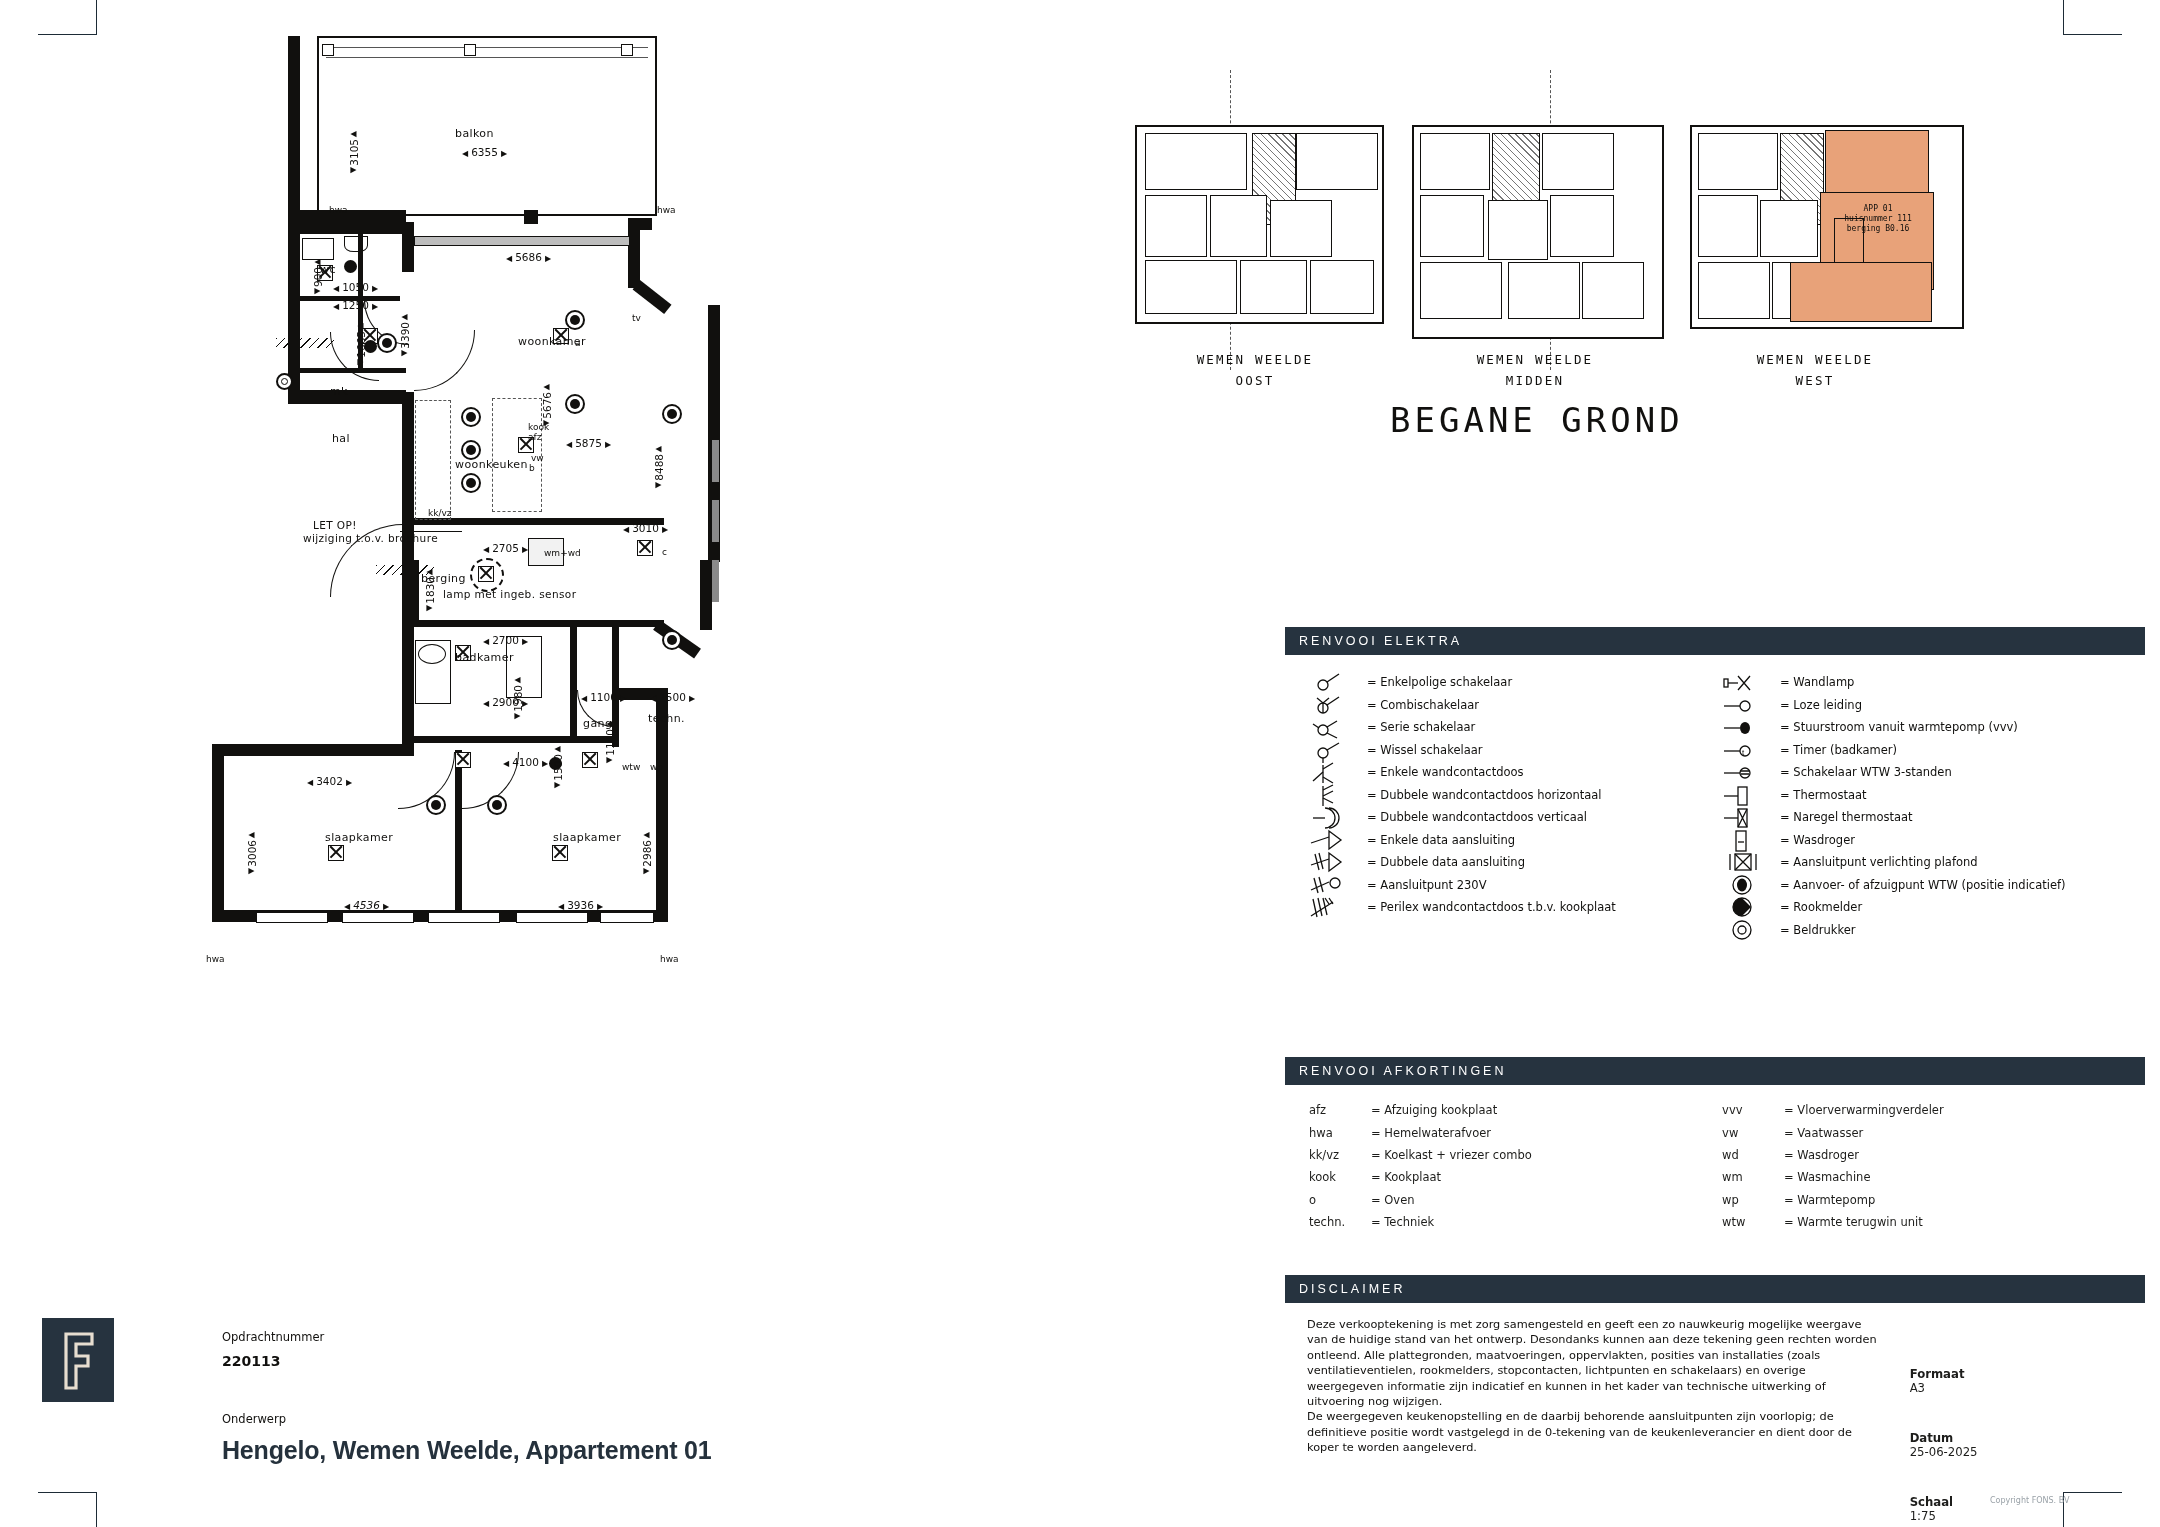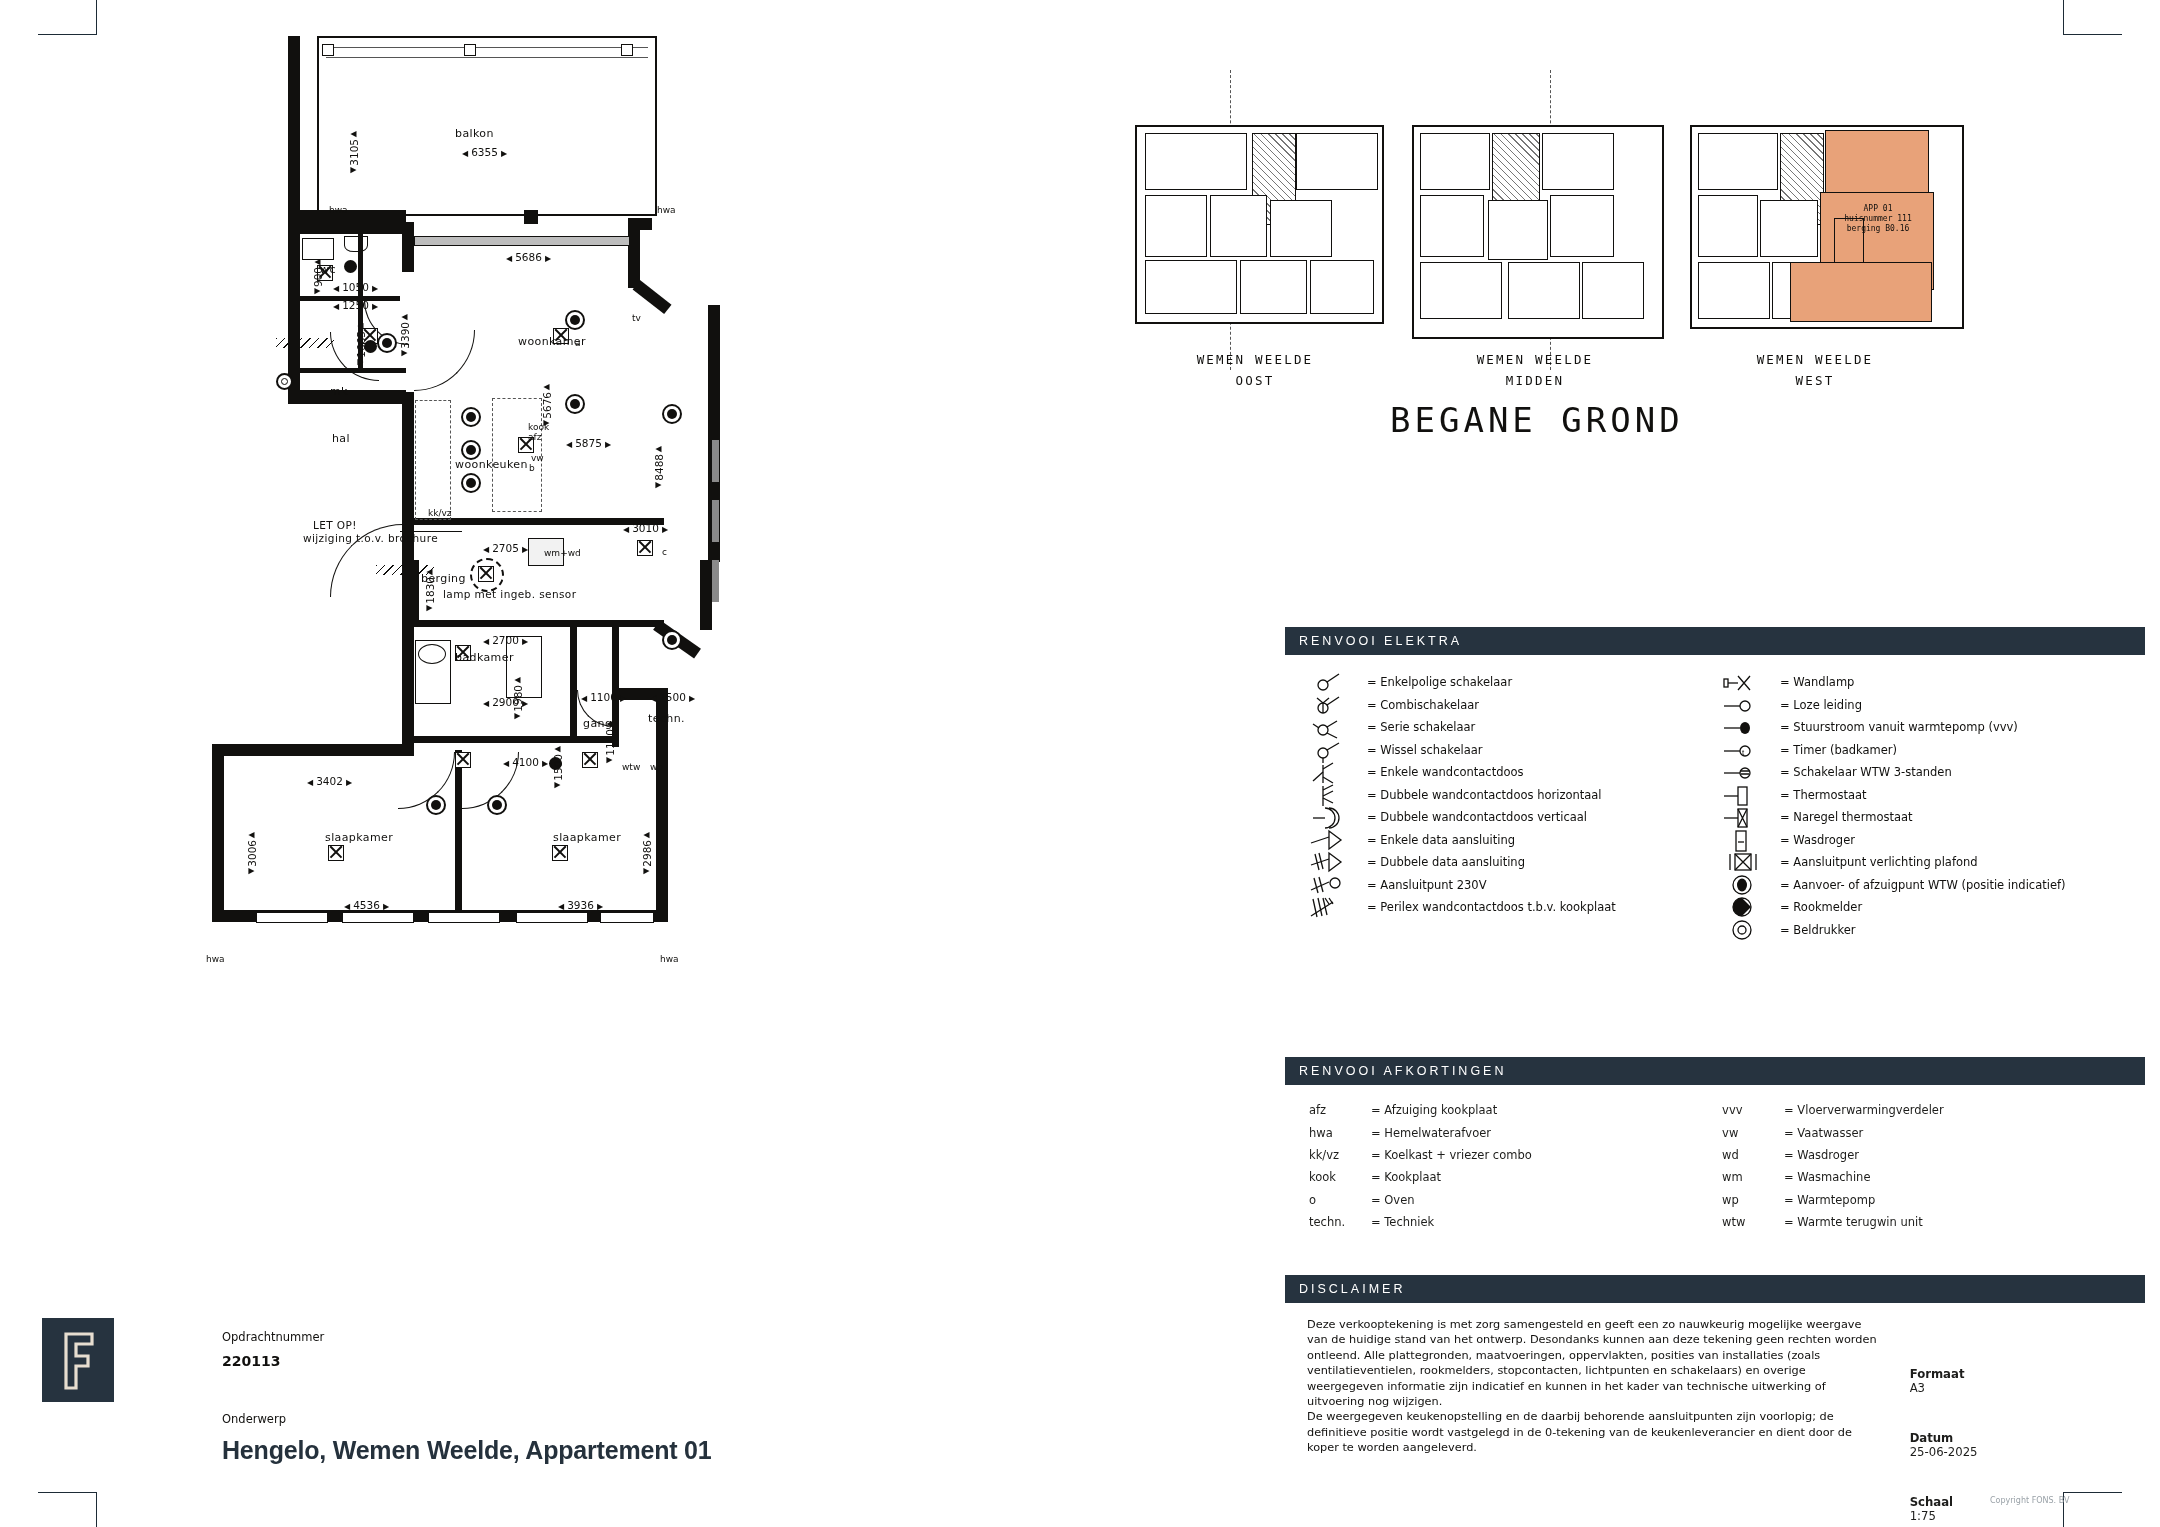--- a/index.html
+++ b/index.html
@@ -274,21 +274,21 @@
       <div class="dim v" style="left: 512px; top: 676px;">1980</div>
       <div class="dim h" style="left: 483px; top: 696px;">2900</div>
       <div class="dim h" style="left: 581px; top: 691px;">1100</div>
       <div class="dim h" style="left: 650px; top: 691px;">1500</div>
       <div class="dim v" style="left: 604px; top: 720px;">1100</div>
       <div class="dim h" style="left: 503px; top: 756px;">4100</div>
       <div class="dim v" style="left: 552px; top: 745px;">1500</div>
       <div class="dim h" style="left: 307px; top: 775px;">3402</div>
       <div class="dim v" style="left: 246px; top: 831px;">3006</div>
       <div class="dim v" style="left: 641px; top: 831px;">2986</div>
-      <div class="dim h" style="left: 344px; top: 899px;">4536</div>
+      <div class="dim h" style="left: 344px; top: 899px; font-style: italic;">4536</div>
       <div class="dim h" style="left: 558px; top: 899px;">3936</div>
     </div>
 </div>
 
 <div id="keyplan" style="position:absolute;left:1230px;top:100px;width:920px;height:330px;">
 
   <div class="kp-div" style="left:0px;top:-30px;height:300px;"></div>
   <div class="kp-div" style="left:320px;top:-30px;height:300px;"></div>
 
   <div class="kp-blk" style="left:-95px;top:25px;width:245px;height:195px;"></div>

